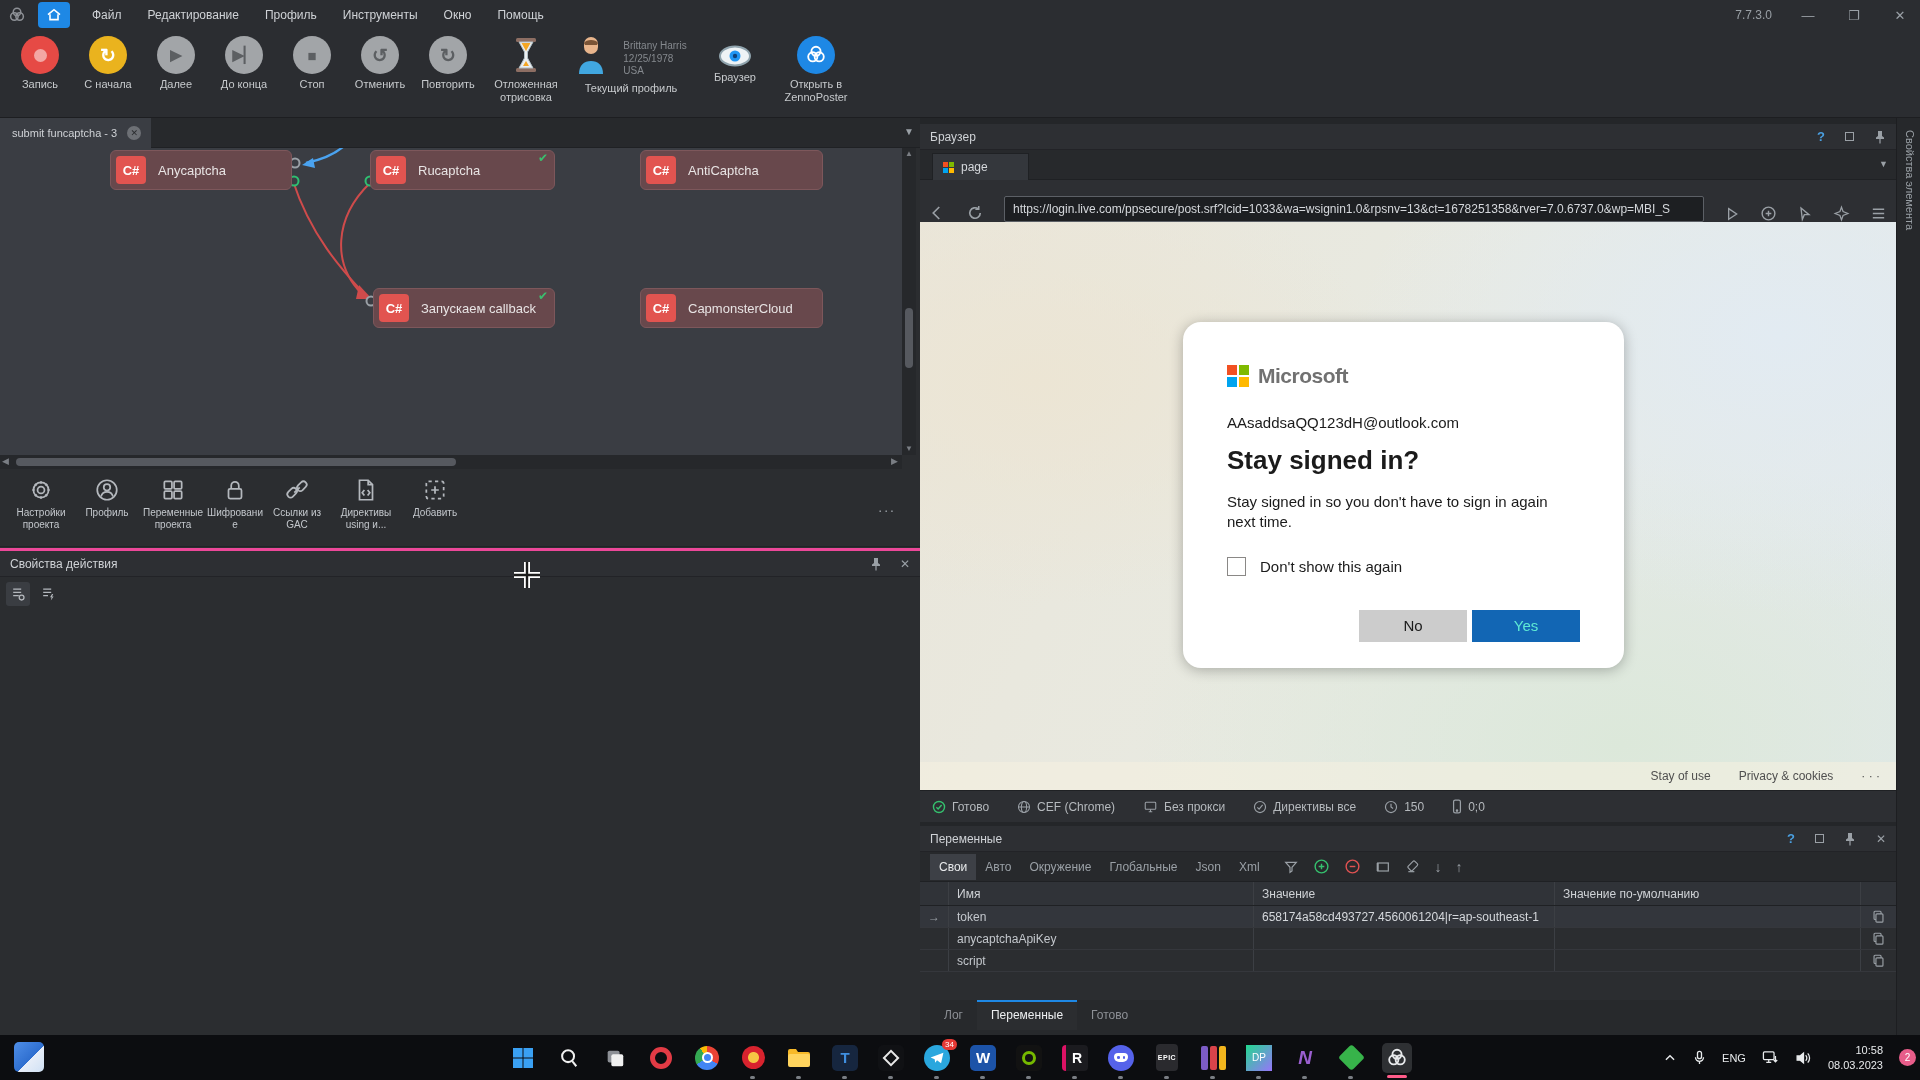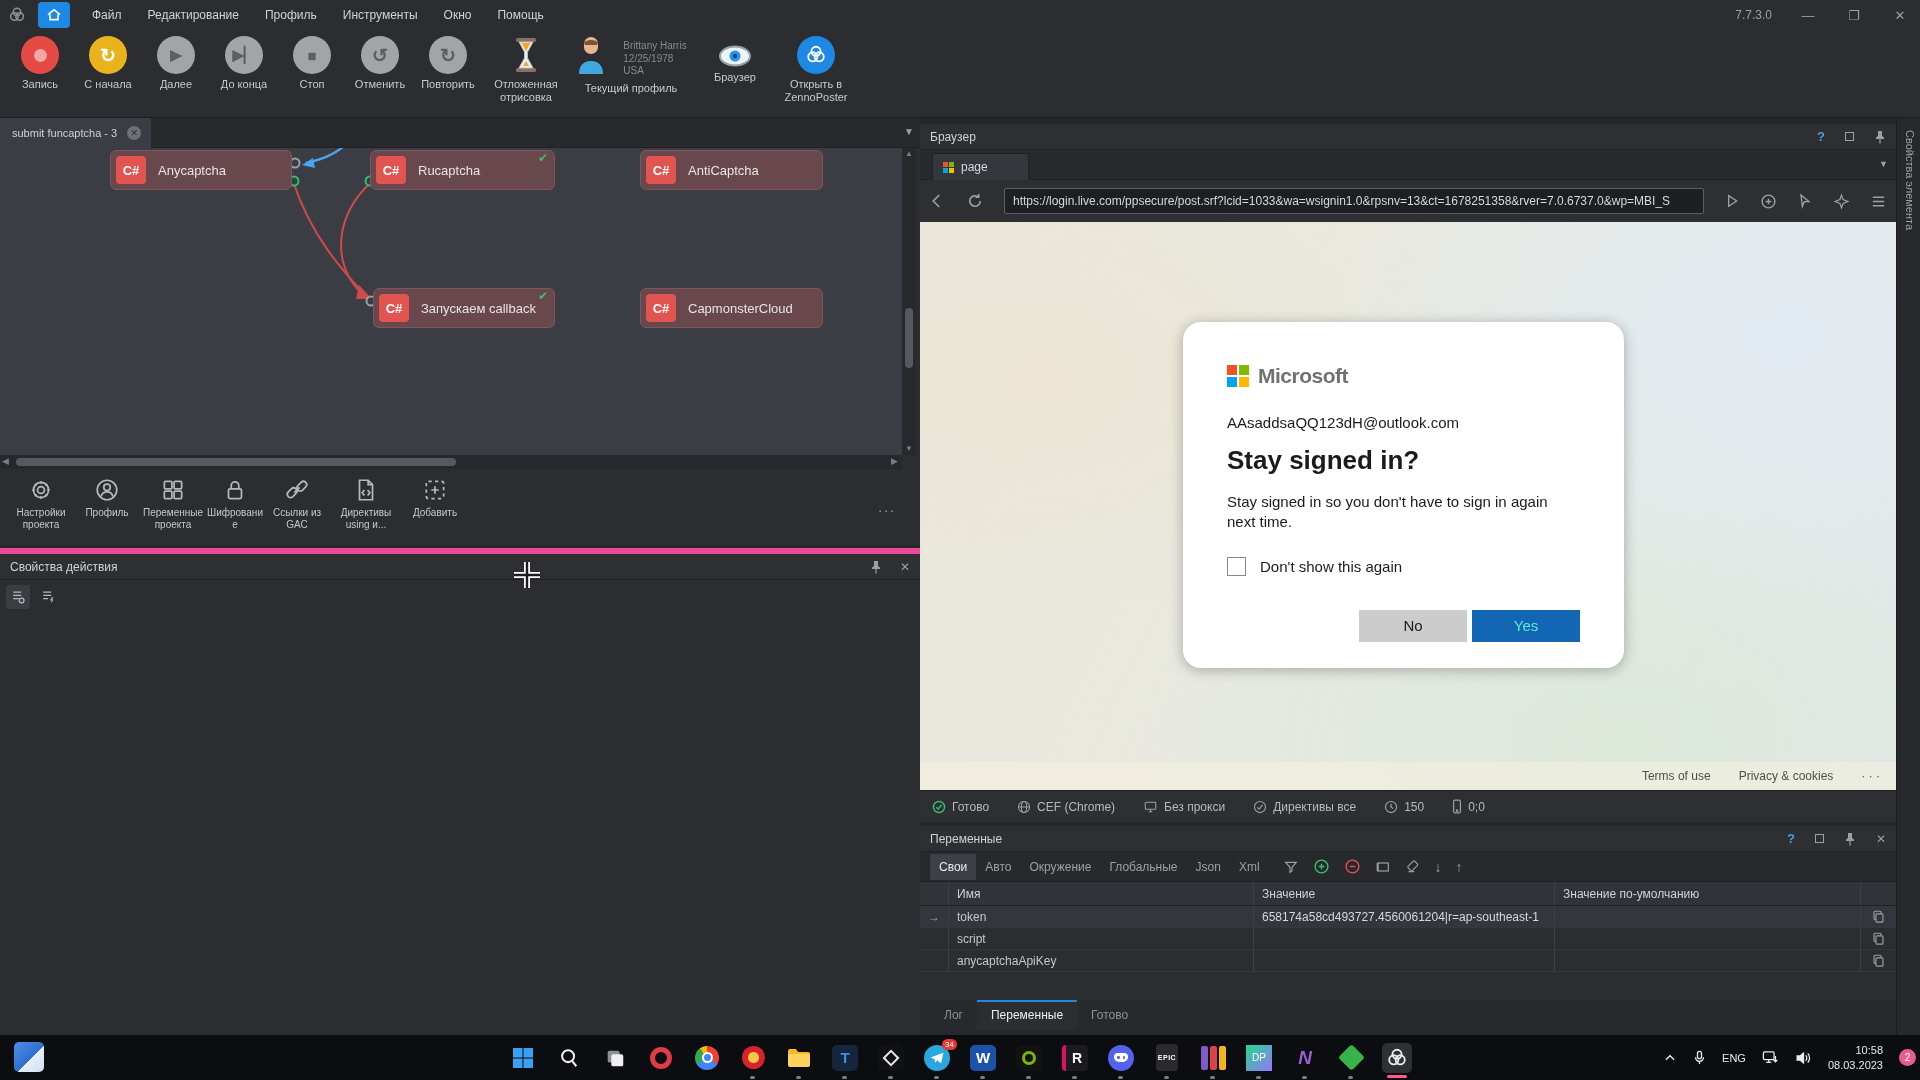--- a/index.html
+++ b/index.html
@@ -36,36 +36,36 @@
   .node .csharp{width:30px;height:28px;background:#e25450;border-radius:4px;color:#fff;font-weight:bold;font-size:13px;display:flex;align-items:center;justify-content:center;margin-right:12px;}
   .node .chk{position:absolute;top:0px;right:6px;color:#3bbf6e;font-size:12px;}
   .vscroll{position:absolute;left:902px;top:30px;width:14px;height:307px;background:#26282b;color:#7a7e84;font-size:8px;}
   .vscroll .thumb{position:absolute;left:3px;top:160px;width:8px;height:60px;background:#56595f;border-radius:4px;}
   .hscroll{position:absolute;left:0;top:337px;width:902px;height:14px;background:#26282b;color:#7a7e84;font-size:9px;}
   .hscroll .thumb{position:absolute;left:16px;top:3px;width:440px;height:8px;background:#56595f;border-radius:4px;}
   .toolstrip{position:absolute;left:0;top:351px;width:920px;height:78px;background:#2b2d30;border-bottom:1px solid #222327;display:flex;padding:8px 0 0 8px;}
   .tool{width:66px;display:flex;flex-direction:column;align-items:center;color:#b9bdc2;}
   .tool .tlab{font-size:10px;text-align:center;line-height:1.2;margin-top:4px;overflow-wrap:anywhere;max-width:62px;color:#c3c7cc;}
   .strip-more{position:absolute;right:24px;top:30px;color:#9aa0a6;font-size:14px;letter-spacing:2px;}
-  .propspanel{position:absolute;left:0;top:430px;width:920px;height:487px;background:#2b2d30;border-top:6px solid #ec4899;}
+  .propspanel{position:absolute;left:0;top:430px;width:920px;height:487px;background:#2b2d30;border-top:3px solid #ec4899;}
   .pph{height:26px;background:#2d2f33;border-bottom:1px solid #222327;display:flex;align-items:center;padding:0 10px;color:#cfd2d6;font-size:12px;}
   .pph .sp{margin-left:auto;display:flex;gap:18px;align-items:center;color:#9aa0a6;}
   .ppicons{display:flex;gap:6px;padding:5px 6px;}
   .ppicon{width:24px;height:24px;border-radius:3px;display:flex;align-items:center;justify-content:center;}
   .ppicon.sel{background:#3a3d42;}
   
   .phead{position:absolute;height:26px;background:#2d2f33;border-bottom:1px solid #222327;display:flex;align-items:center;padding:0 10px;color:#cfd2d6;font-size:12px;}
   .phead .sp{margin-left:auto;display:flex;gap:20px;align-items:center;color:#9aa0a6;}
   .q{color:#4a9fe0;font-weight:bold;font-size:13px;}
   .maxbox{width:9px;height:9px;border:1.5px solid #9aa0a6;display:inline-block;}
   .btabs{position:absolute;left:920px;top:150px;width:976px;height:30px;background:#27292c;border-bottom:1px solid #1f2124;}
   .btab{position:absolute;left:12px;top:3px;height:27px;background:#34373c;display:flex;align-items:center;gap:7px;padding:0 40px 0 10px;color:#d5d8dc;font-size:12px;border:1px solid #1f2124;border-bottom:none;}
   .msq{display:grid;grid-template-columns:5px 5px;grid-template-rows:5px 5px;gap:1px;}
   .msq i{display:block;}
-  .bnav{position:absolute;left:920px;top:180px;width:976px;height:42px;background:#2d2f33;display:flex;align-items:center;padding:0 8px;gap:20px;color:#9aa0a6;}
+  .bnav{position:absolute;left:920px;top:180px;width:976px;height:42px;background:#2d2f33;display:flex;align-items:flex-end;padding:0 8px;gap:20px;color:#9aa0a6;}
   .urlbox{width:700px;height:26px;background:#1d1f22;border:1px solid #5c6066;color:#d5d8dc;font-size:12px;padding:0 8px;border-radius:2px;}
   .viewport{position:absolute;left:920px;top:222px;width:976px;height:568px;
     background:
       radial-gradient(500px 320px at 12% 28%, #ece5d4 0%, rgba(236,229,212,0) 70%),
       radial-gradient(600px 400px at 88% 20%, #e2ebf2 0%, rgba(226,235,242,0) 70%),
       radial-gradient(700px 420px at 72% 92%, #dce8da 0%, rgba(220,232,218,0) 70%),
       linear-gradient(115deg,#eae6da 0%,#e8eae2 50%,#e2e9ec 100%);}
   .vfooter{position:absolute;left:0;bottom:0;width:100%;height:28px;display:flex;justify-content:flex-end;align-items:center;gap:28px;padding-right:16px;color:#4f4f4f;font-size:12px;background:rgba(245,240,224,0.55);}
   .dialog{position:absolute;left:263px;top:100px;width:441px;height:346px;background:#fff;box-shadow:0 2px 14px rgba(0,0,0,0.28);padding:42px 44px;color:#1b1b1b;border-radius:18px;}
   .mslogo{display:flex;align-items:center;gap:9px;}
@@ -495,21 +495,21 @@
       <div class="dcheck">
         <span class="cbox"></span>
         <span>Don't show this again</span>
       </div>
       <div class="dbtns">
         <div class="btn no">No</div>
         <div class="btn yes">Yes</div>
       </div>
     </div>
     <div class="vfooter">
-      <span>Terms of use</span>
+      <span>Stay of use</span>
       <span>Privacy &amp; cookies</span>
       <span>· · ·</span>
     </div>
   </div>
 
   <div class="bstatus">
     <span class="sitem">
       <svg width="14" height="14" viewBox="0 0 24 24" fill="none" stroke="#35c16e" stroke-width="2.4">
           <circle cx="12" cy="12" r="9.5"></circle>
           <path d="M7.5 12.5l3 3 6-7"></path>
@@ -626,42 +626,42 @@
       <span class="cd"></span>
       <span class="cc">
           <svg width="13" height="14" viewBox="0 0 20 22" fill="none" stroke="#9aa0a6" stroke-width="1.8">
             <rect x="6" y="6" width="11" height="13" rx="1.5"></rect>
             <path d="M14 6V3.5A1.5 1.5 0 0 0 12.5 2H4.5A1.5 1.5 0 0 0 3 3.5v10A1.5 1.5 0 0 0 4.5 15H6"></path>
           </svg>
         </span>
     </div>
     <div class="vrow">
       <span class="cg"></span>
+      <span class="cn">anycaptchaApiKey</span>
+      <span class="cv"></span>
+      <span class="cd"></span>
+      <span class="cc">
+          <svg width="13" height="14" viewBox="0 0 20 22" fill="none" stroke="#9aa0a6" stroke-width="1.8">
+            <rect x="6" y="6" width="11" height="13" rx="1.5"></rect>
+            <path d="M14 6V3.5A1.5 1.5 0 0 0 12.5 2H4.5A1.5 1.5 0 0 0 3 3.5v10A1.5 1.5 0 0 0 4.5 15H6"></path>
+          </svg>
+        </span>
+    </div>
+    <div class="vrow">
+      <span class="cg"></span>
       <span class="cn">script</span>
       <span class="cv"></span>
       <span class="cd"></span>
       <span class="cc">
           <svg width="13" height="14" viewBox="0 0 20 22" fill="none" stroke="#9aa0a6" stroke-width="1.8">
             <rect x="6" y="6" width="11" height="13" rx="1.5"></rect>
             <path d="M14 6V3.5A1.5 1.5 0 0 0 12.5 2H4.5A1.5 1.5 0 0 0 3 3.5v10A1.5 1.5 0 0 0 4.5 15H6"></path>
           </svg>
         </span>
     </div>
-    <div class="vrow">
-      <span class="cg"></span>
-      <span class="cn">anycaptchaApiKey</span>
-      <span class="cv"></span>
-      <span class="cd"></span>
-      <span class="cc">
-          <svg width="13" height="14" viewBox="0 0 20 22" fill="none" stroke="#9aa0a6" stroke-width="1.8">
-            <rect x="6" y="6" width="11" height="13" rx="1.5"></rect>
-            <path d="M14 6V3.5A1.5 1.5 0 0 0 12.5 2H4.5A1.5 1.5 0 0 0 3 3.5v10A1.5 1.5 0 0 0 4.5 15H6"></path>
-          </svg>
-        </span>
-    </div>
   </div>
 
   <div class="vbottom">
     <span class="vbtab">Лог</span>
     <span class="vbtab sel">Переменные</span>
     <span class="vbtab">Готово</span>
   </div>
 
   <div class="rightstrip">
     <span class="rstext">Свойства элемента</span>

